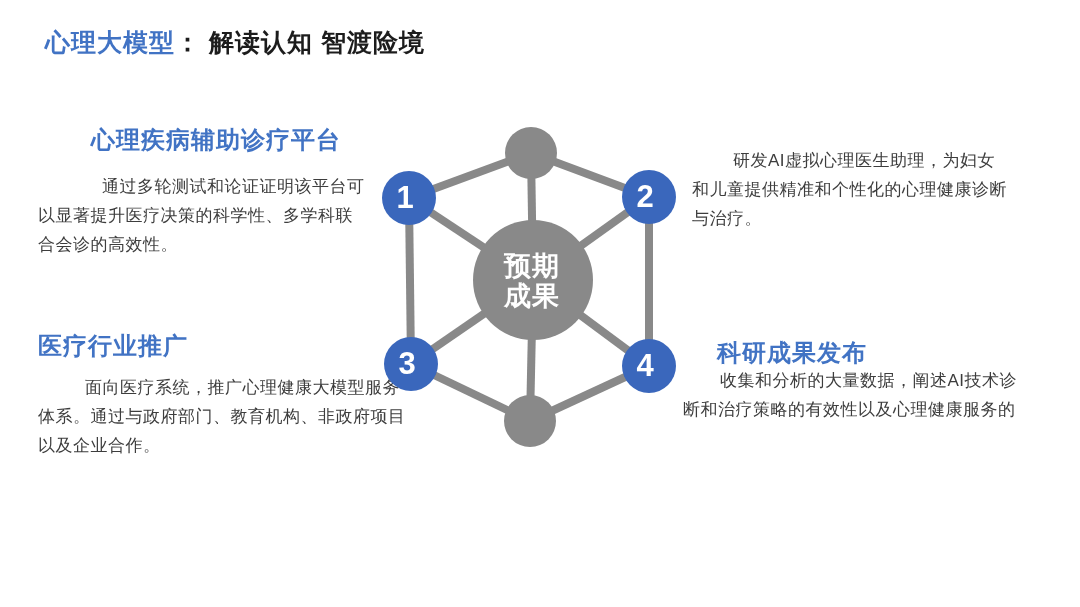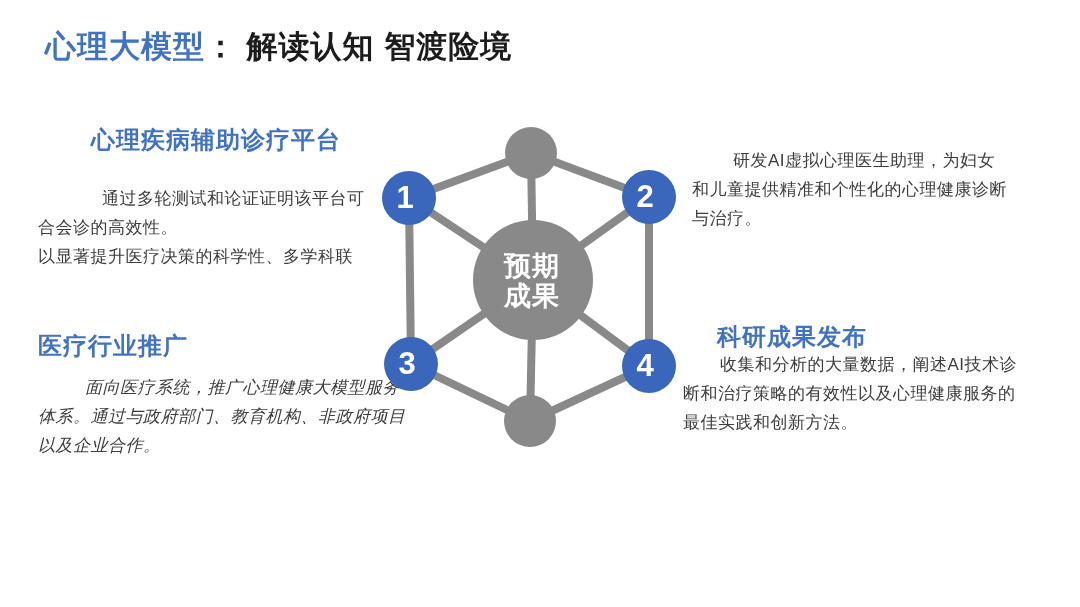--- a/index.html
+++ b/index.html
@@ -11,21 +11,21 @@
     overflow: hidden;
     font-family: "Liberation Sans", "DejaVu Sans", sans-serif;
   }
 
   
   .title {
     position: absolute;
     left: 45px;
     top: 26px;
     margin: 0;
-    font-size: 31px;
+    font-size: 25px;
     font-weight: bold;
     letter-spacing: 1px;
     white-space: nowrap;
   }
   .title .t-blue { color: #4173c4; }
   .title .t-dark { color: #1c1c1c; }
 
   
   .block { position: absolute; }
   .block h2 {
@@ -39,34 +39,34 @@
   .block .body {
     font-size: 17px;
     line-height: 29px;
     color: #3d3d3d;
     letter-spacing: 0.5px;
   }
   .block .body .ln { white-space: nowrap; }
 
   .s1 { left: 38px;  top: 127px; width: 356px; }
   .s1 h2 { text-align: center; }
-  .s1 .body { margin-top: 31px; }
+  .s1 .body { margin-top: 19px; }
   .s1 .body .ln:first-child { text-indent: 64px; }
 
   .s2 { left: 692px; top: 134px; width: 360px; }
   .s2 h2 { padding-left: 20px; }
   .s2 .body { margin-top: 12px; }
   .s2 .body .ln:first-child { text-indent: 41px; }
 
   .s3 { left: 38px;  top: 333px; width: 356px; }
   .s3 h2 { width: 280px; }
-  .s3 .body { margin-top: 14px; font-style: italic; }
+  .s3 .body { margin-top: 14px; }
   .s3 .body .ln:first-child { text-indent: 47px; }
 
-  .s4 { left: 683px; top: 324px; width: 368px; }
+  .s4 { left: 683px; top: 340px; width: 368px; }
   .s4 h2 { padding-left: 34px; }
   .s4 .body { margin-top: 0; }
   .s4 .body .ln:first-child { text-indent: 37px; }
 
   
   .diagram {
     position: absolute;
     left: 372px;
     top: 118px;
     width: 316px;
@@ -89,22 +89,22 @@
 <body>
 
 <div class="slide">
 
   <h1 class="title"><span class="t-blue">心理大模型</span><span class="t-dark">： 解读认知 智渡险境</span></h1>
 
   <section class="block s1">
     <h2>心理疾病辅助诊疗平台</h2>
     <div class="body">
       <div class="ln">通过多轮测试和论证证明该平台可</div>
+      <div class="ln">以显著提升医疗决策的科学性、多学科联</div>
       <div class="ln">合会诊的高效性。</div>
-      <div class="ln">以显著提升医疗决策的科学性、多学科联</div>
     </div>
   </section>
 
   <section class="block s2">
     <div class="body">
       <div class="ln">研发AI虚拟心理医生助理，为妇女</div>
       <div class="ln">和儿童提供精准和个性化的心理健康诊断</div>
       <div class="ln">与治疗。</div>
     </div>
   </section>
@@ -116,21 +116,20 @@
       <div class="ln">体系。通过与政府部门、教育机构、非政府项目</div>
       <div class="ln">以及企业合作。</div>
     </div>
   </section>
 
   <section class="block s4">
     <h2>科研成果发布</h2>
     <div class="body">
       <div class="ln">收集和分析的大量数据，阐述AI技术诊</div>
       <div class="ln">断和治疗策略的有效性以及心理健康服务的</div>
-      <div class="ln">最佳实践和创新方法。</div>
     </div>
   </section>
 
   <svg class="diagram" viewBox="0 0 316 344" aria-hidden="true">
     <g>
       <line class="link" x1="159" y1="35" x2="37" y2="80"></line>
       <line class="link" x1="159" y1="35" x2="277" y2="79"></line>
       <line class="link" x1="37" y1="80" x2="39" y2="246"></line>
       <line class="link" x1="277" y1="79" x2="277" y2="248"></line>
       <line class="link" x1="39" y1="246" x2="158" y2="303"></line>

